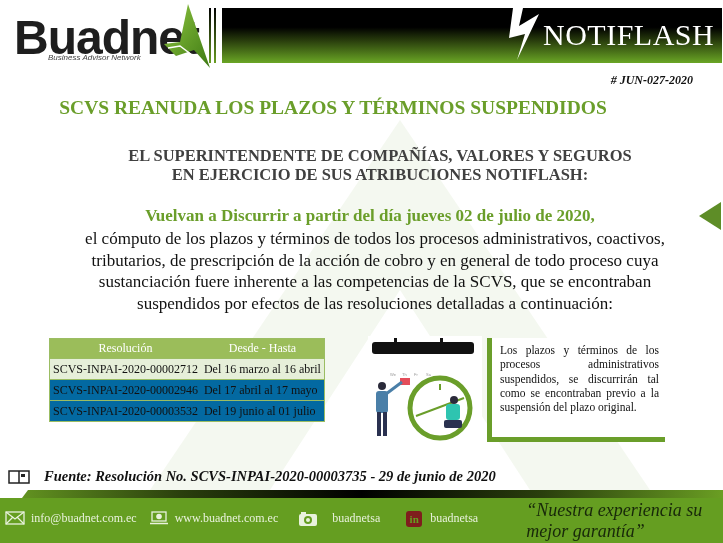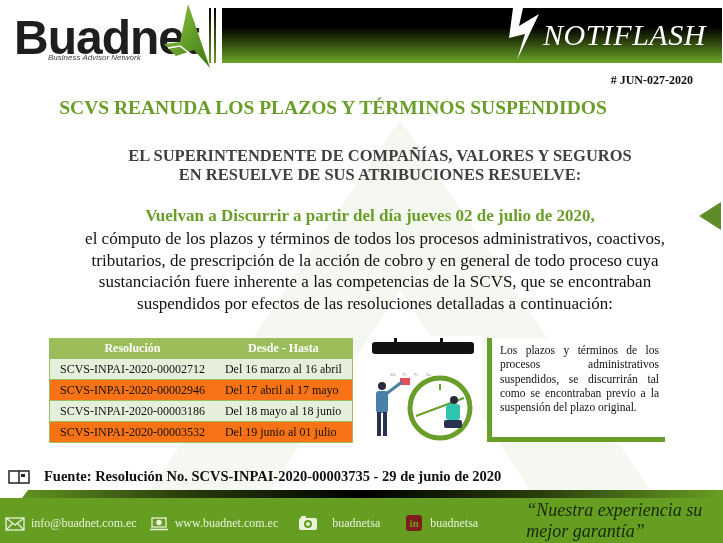--- a/index.html
+++ b/index.html
@@ -28,26 +28,26 @@
 
     .hdr-lines { position: absolute; left: 209px; top: 8px; width: 8px; height: 55px; z-index: 2; }
     .hdr-lines span { position: absolute; top: 0; width: 2px; height: 55px; background: linear-gradient(#000, #6a9e23); }
     .hdr-bar {
       position: absolute; left: 222px; top: 8px; width: 500px; height: 55px; z-index: 1;
       background: linear-gradient(to bottom, #000 0%, #000 35%, #2a3f0d 60%, #6aa625 100%);
     }
     .bolt { position: absolute; left: 505px; top: 2px; width: 40px; height: 62px; z-index: 3; }
     .notiflash {
       position: absolute; left: 543px; top: 18px; z-index: 3;
-      font-family: "Liberation Serif", serif; font-style: italic;
+      font-family: "Liberation Serif", serif; 
       font-size: 30px; color: #ffffff; letter-spacing: 0.5px;
     }
     .issue {
       position: absolute; right: 30px; top: 73px; z-index: 2;
-      font-family: "Liberation Serif", serif; font-weight: bold;
+      font-family: "Liberation Serif", serif; font-style: italic; font-weight: bold;
       font-size: 12px; color: #111;
     }
 
     .title {
       position: absolute; left: 0; width: 666px; top: 97px; text-align: center; z-index: 2;
       font-family: "Liberation Serif", serif; font-weight: bold; font-size: 19.5px; color: #6a9e2a;
     }
     .subtitle {
       position: absolute; left: 60px; width: 640px; top: 146px; text-align: center; z-index: 2;
       font-family: "Liberation Serif", serif; font-weight: bold; font-size: 16.5px; color: #404040; line-height: 19px;
@@ -62,61 +62,61 @@
     }
     .side-arrow { position: absolute; right: 2px; top: 202px; width: 22px; height: 28px; z-index: 2; }
 
     
     .res-table {
       position: absolute; left: 49px; top: 338px; z-index: 2;
       border-collapse: collapse; font-family: "Liberation Serif", serif;
       border: 1px solid #9bbd63;
     }
     .res-table th {
-      background: #9bbd5a; color: #fff; font-weight: bold; font-size: 12px;
+      background: #9bbd5a; color: #fff; font-weight: normal; font-size: 12px;
       height: 20px; padding: 0 6px; text-align: center;
     }
     .res-table td {
-      font-size: 12px; color: #111; height: 21px; padding: 0 10px; white-space: nowrap;
+      font-size: 12px; color: #111; height: 21px; padding: 0 3px; white-space: nowrap;
       border-top: 1px solid #9bbd63;
     }
     .res-table tr.odd td { background: #e6efd9; }
-    .res-table tr.even td { background: #f97316; }
+    .res-table tr.even td { background: #0369a1; }
 
     .illus { position: absolute; left: 368px; top: 336px; width: 114px; height: 108px; z-index: 2; }
 
     .note-box {
       position: absolute; left: 487px; top: 338px; width: 178px; height: 104px; z-index: 2;
       border-left: 5px solid #6a9e2a; border-bottom: 5px solid #6a9e2a;
       background: #fff; padding: 5px 6px 12px 8px;
       font-family: "Liberation Serif", serif; font-size: 11.5px; line-height: 14.3px;
       text-align: justify; color: #111;
     }
 
     .source {
       position: absolute; left: 8px; top: 468px; z-index: 2; display: flex; align-items: center;
     }
     .book-icon { width: 22px; height: 14px; margin-right: 14px; }
     .source-text {
-      font-family: "Liberation Serif", serif; font-weight: bold;
+      font-family: "Liberation Serif", serif; font-style: italic; font-weight: bold;
       font-size: 14.5px; color: #111;
     }
 
     
     .footer-stripe {
       position: absolute; left: 0; top: 490px; width: 723px; height: 8px; z-index: 2;
       background: linear-gradient(to right, #6a9e23 0%, #2a3f0d 25%, #000 50%, #2a3f0d 75%, #6a9e23 100%);
       clip-path: polygon(28px 0, 723px 0, 723px 8px, 22px 8px);
     }
     .footer {
       position: absolute; left: 0; top: 498px; width: 723px; height: 45px; z-index: 2;
       background: #659e21; display: flex; align-items: center; padding-left: 5px;
       font-family: "Liberation Serif", serif; font-size: 12px; color: #e9f2dd;
     }
-    .f-item { display: flex; align-items: flex-end; margin-right: 12px; height: 20px; }
+    .f-item { display: flex; align-items: flex-start; margin-right: 12px; height: 20px; }
     .f-item svg { margin-right: 6px; }
     .f-quote {
       margin-left: 36px; font-style: italic; font-size: 18px; color: #18280a;
     }
     .in-badge {
       width: 16px; height: 16px; background: #7f1d1d; border-radius: 3px; color: #659e21;
       font-family: "Liberation Serif", serif; font-weight: bold; font-size: 11px;
       display: flex; align-items: center; justify-content: center; margin-right: 8px;
     }
   </style>
@@ -149,21 +149,21 @@
 <div class="hdr-bar"></div>
 <svg class="bolt" viewBox="0 0 40 62">
   <polygon points="8,6 18,6 14,24 34,12 12,58 20,32 4,36" fill="#ffffff"></polygon>
 </svg>
 <div class="notiflash">NOTIFLASH</div>
 <div class="issue"># JUN-027-2020</div>
 
 <div class="title">SCVS REANUDA LOS PLAZOS Y TÉRMINOS SUSPENDIDOS</div>
 <div class="subtitle">
   <div>EL SUPERINTENDENTE DE COMPAÑÍAS, VALORES Y SEGUROS</div>
-  <div>EN RESUELVE DE SUS ATRIBUCIONES RESUELVE:</div>
+  <div>EN EJERCICIO DE SUS ATRIBUCIONES NOTIFLASH:</div>
 </div>
 <div class="lead">Vuelvan a Discurrir a partir del día jueves 02 de julio de 2020,</div>
 <div class="body-text">
   <div>el cómputo de los plazos y términos de todos los procesos administrativos, coactivos,</div>
   <div>tributarios, de prescripción de la acción de cobro y en general de todo proceso cuya</div>
   <div>sustanciación fuere inherente a las competencias de la SCVS, que se encontraban</div>
   <div>suspendidos por efectos de las resoluciones detalladas a continuación:</div>
 </div>
 <svg class="side-arrow" viewBox="0 0 22 28">
   <polygon points="0,14 22,0 22,28" fill="#5e8d27"></polygon>
@@ -177,24 +177,20 @@
     </tr>
   </thead>
   <tbody>
     <tr class="odd">
       <td>SCVS-INPAI-2020-00002712</td>
       <td>Del 16 marzo al 16 abril</td>
     </tr>
     <tr class="even">
       <td>SCVS-INPAI-2020-00002946</td>
       <td>Del 17 abril al 17 mayo</td>
-    </tr>
-    <tr class="odd">
-      <td>SCVS-INPAI-2020-00003186</td>
-      <td>Del 18 mayo al 18 junio</td>
     </tr>
     <tr class="even">
       <td>SCVS-INPAI-2020-00003532</td>
       <td>Del 19 junio al 01 julio</td>
     </tr>
   </tbody>
 </table>
 
 <svg class="illus" viewBox="0 0 114 108">
   <rect x="0" y="0" width="114" height="108" fill="#ffffff"></rect>

